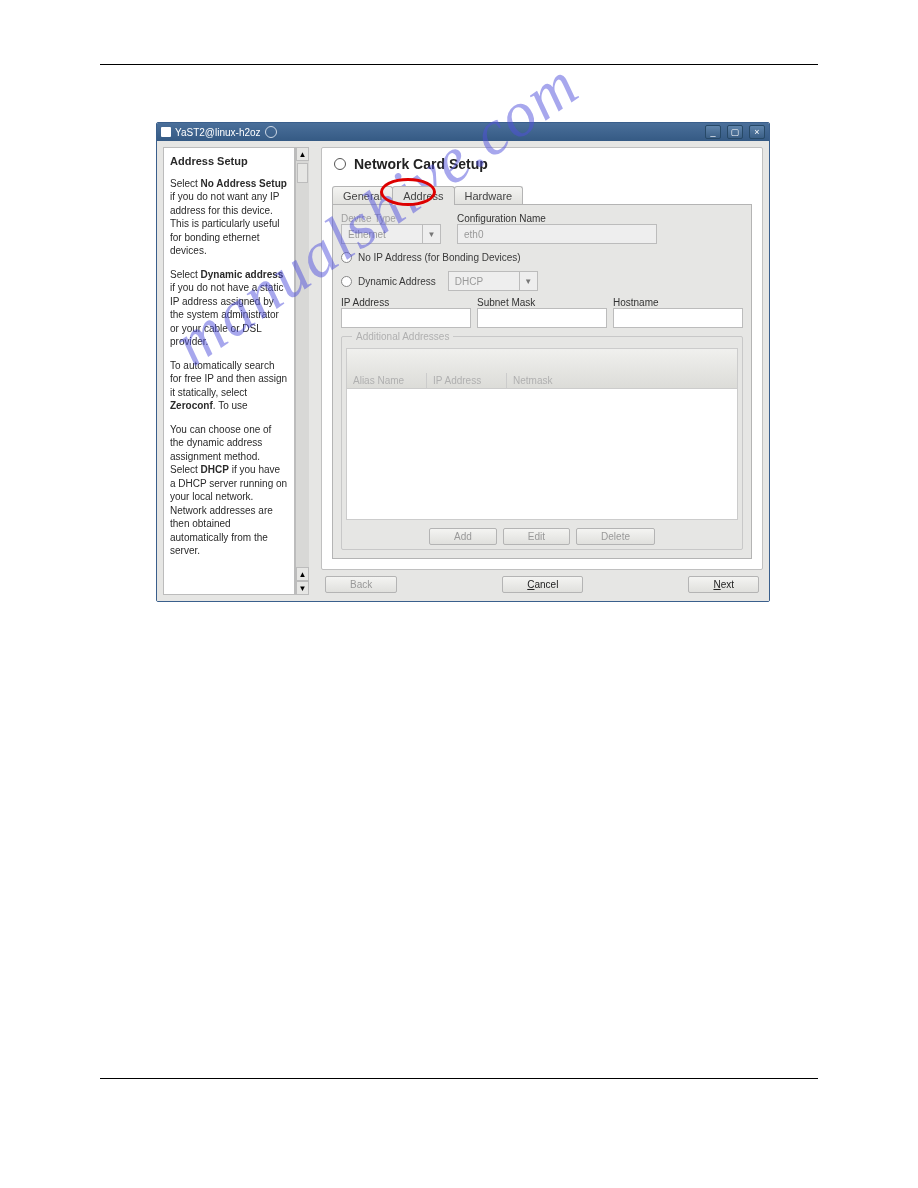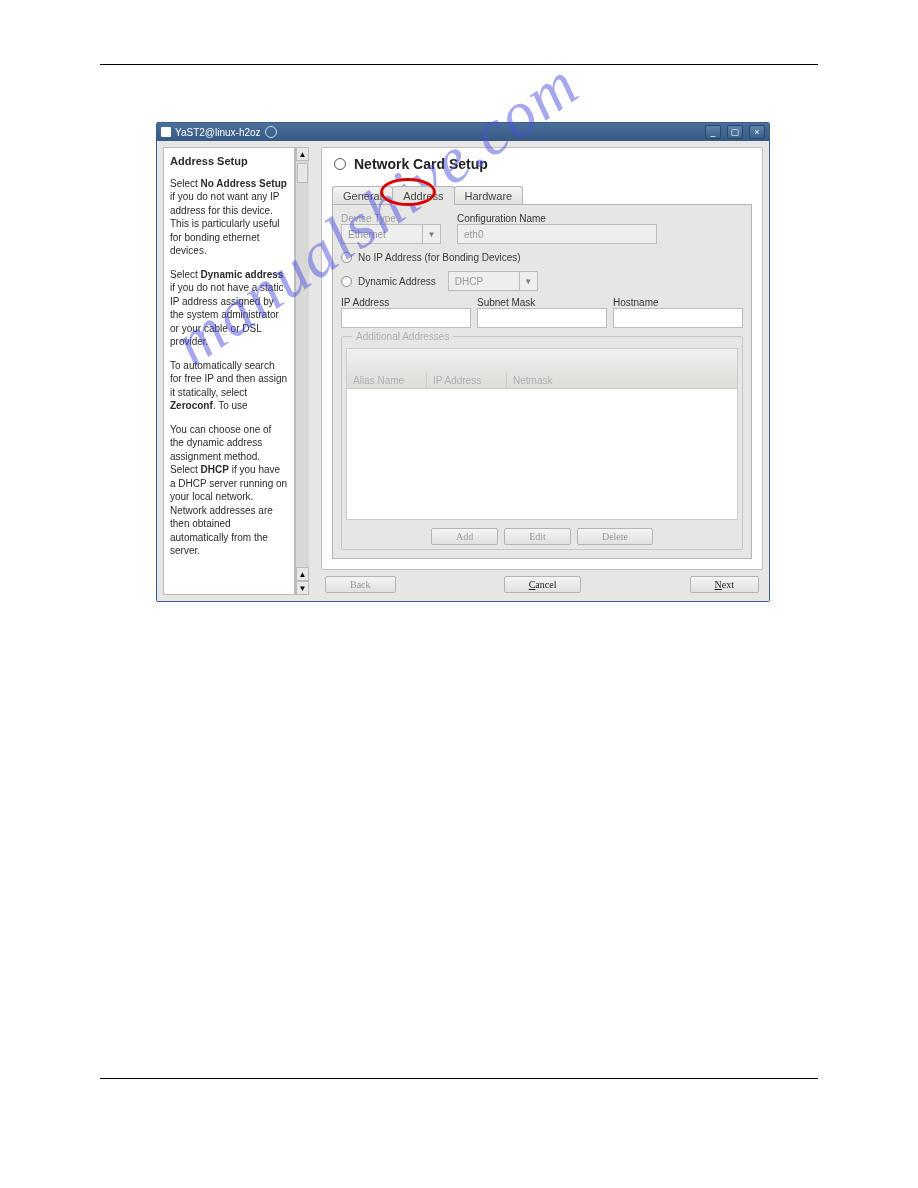--- a/index.html
+++ b/index.html
@@ -168,21 +168,21 @@
   .table-area {
     border:1px solid #ccc; background:#fff; flex:1; margin-top:2px;
   }
   .table-head { display:flex; background: linear-gradient(to bottom,#f0f0ee,#dcdcd8);
     border-bottom:1px solid #ccc; font-size:10px; color:#b0b0b0; }
   .table-head > div { padding:2px 6px; border-right:1px solid #ccc;margin-top:24px; }
   .btn-row { display:flex; gap:6px; justify-content:center; margin-top:8px; }
   .btn {
     font-size: 10px; padding: 2px 24px; border:1px solid #b4b4b4;
     background: linear-gradient(to bottom,#f4f4f2,#e0e0dd); border-radius:2px;
-    cursor:pointer; color:#999;font-family:Liberation Serif, serif;
+    cursor:pointer; color:#999;
   }
   .btn.enabled { color:#222; cursor:pointer; }
 
   .bottom-bar {
     display:flex; align-items:center; padding: 6px 4px 2px 4px;
     gap: 6px;
   }
   .bottom-bar .spacer { flex:1; }
   .btn.pill { min-width:60px; text-align:center; }
   .btn u { text-decoration: underline; }

